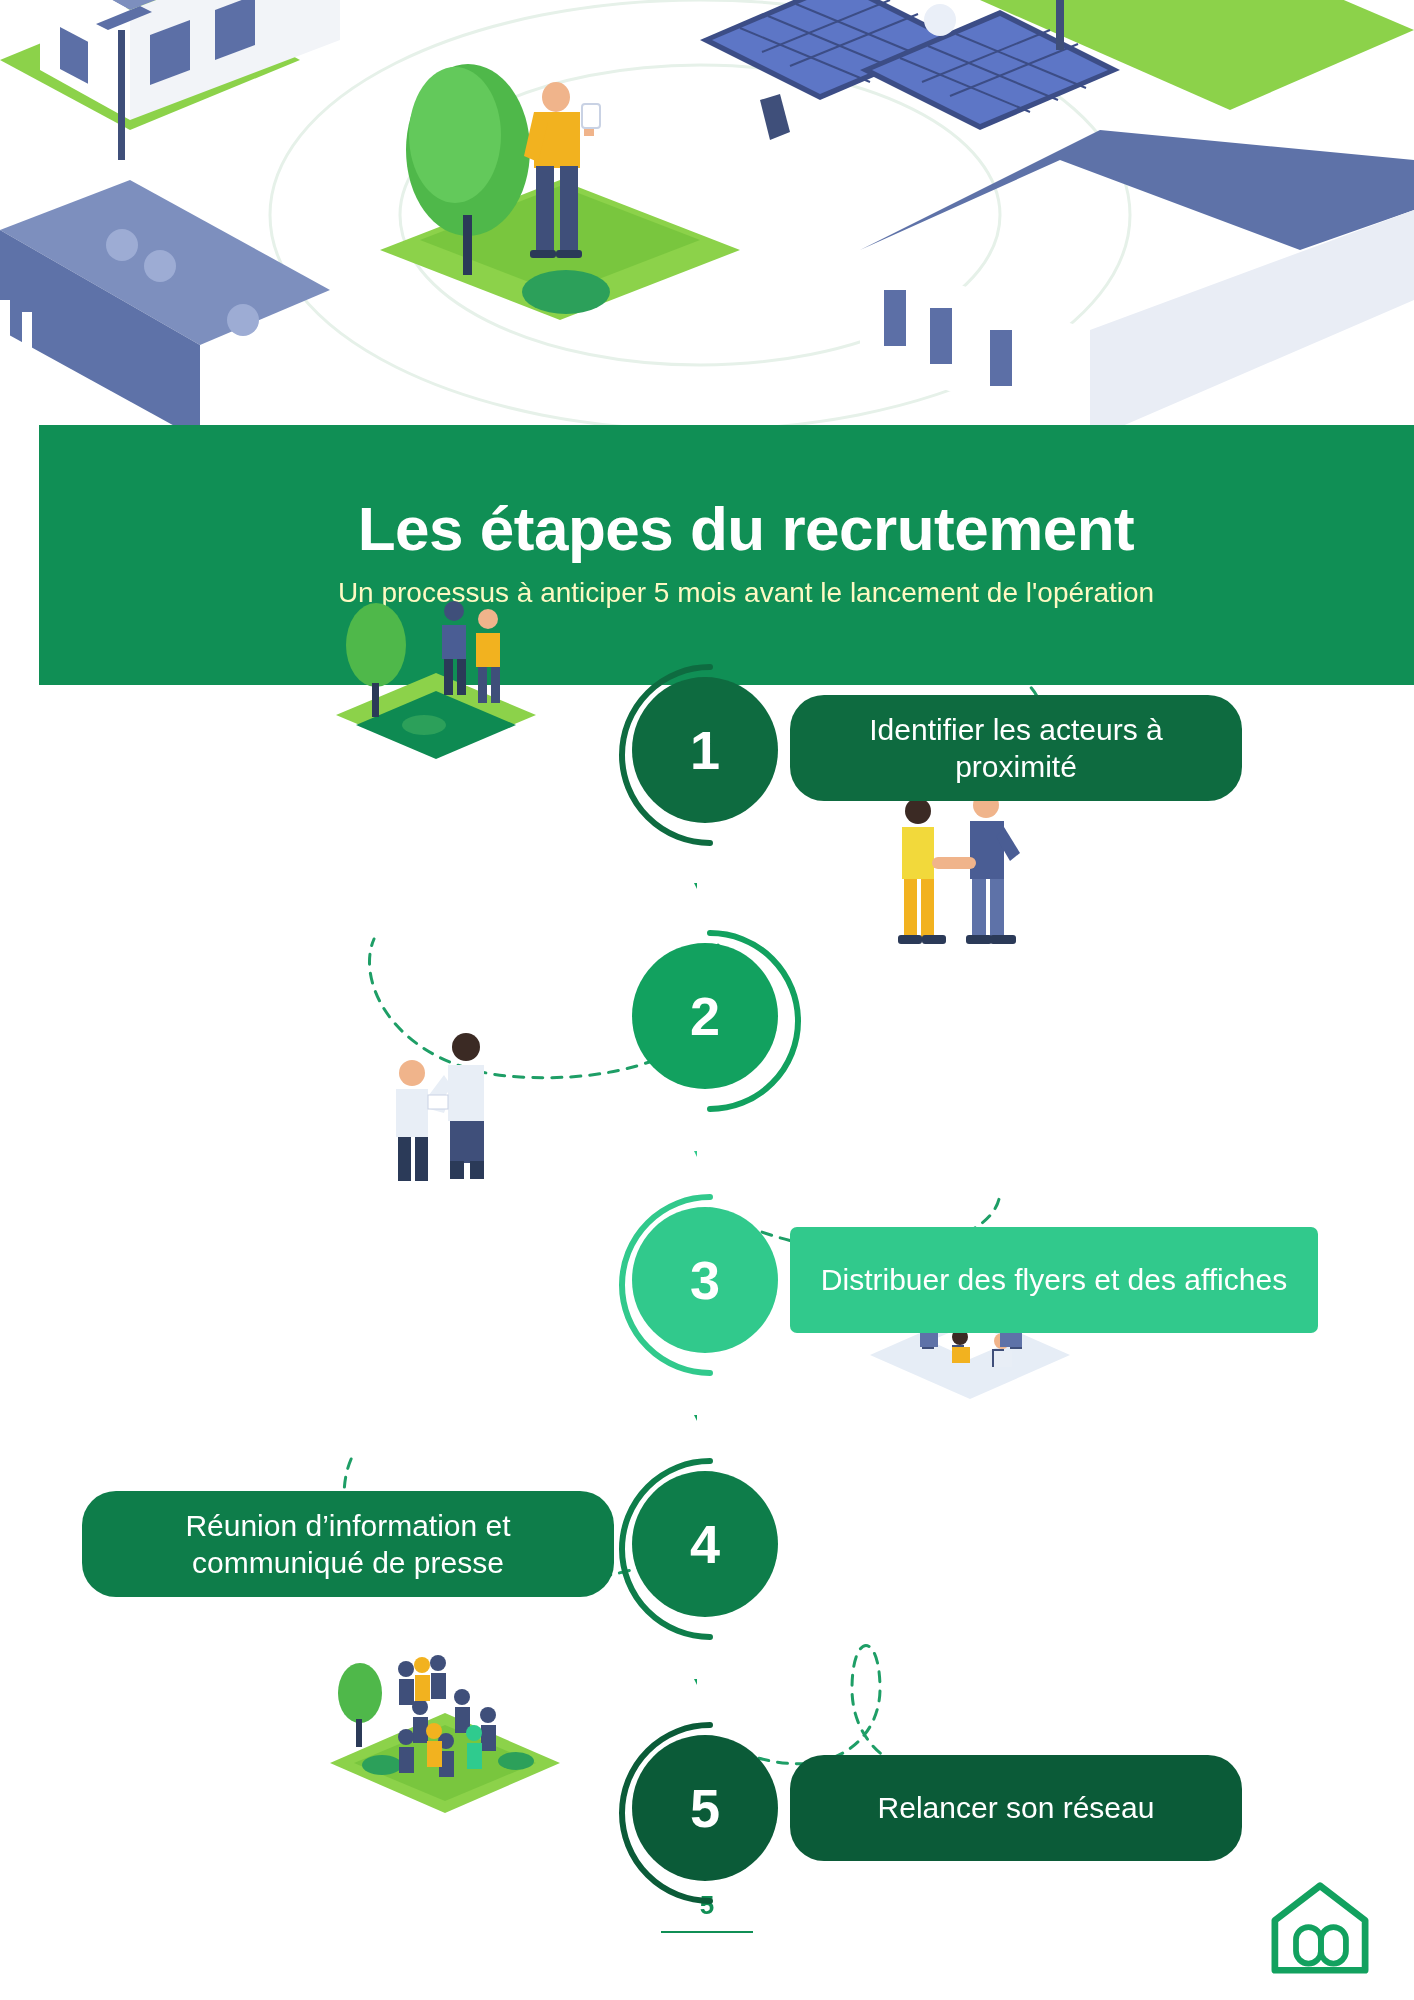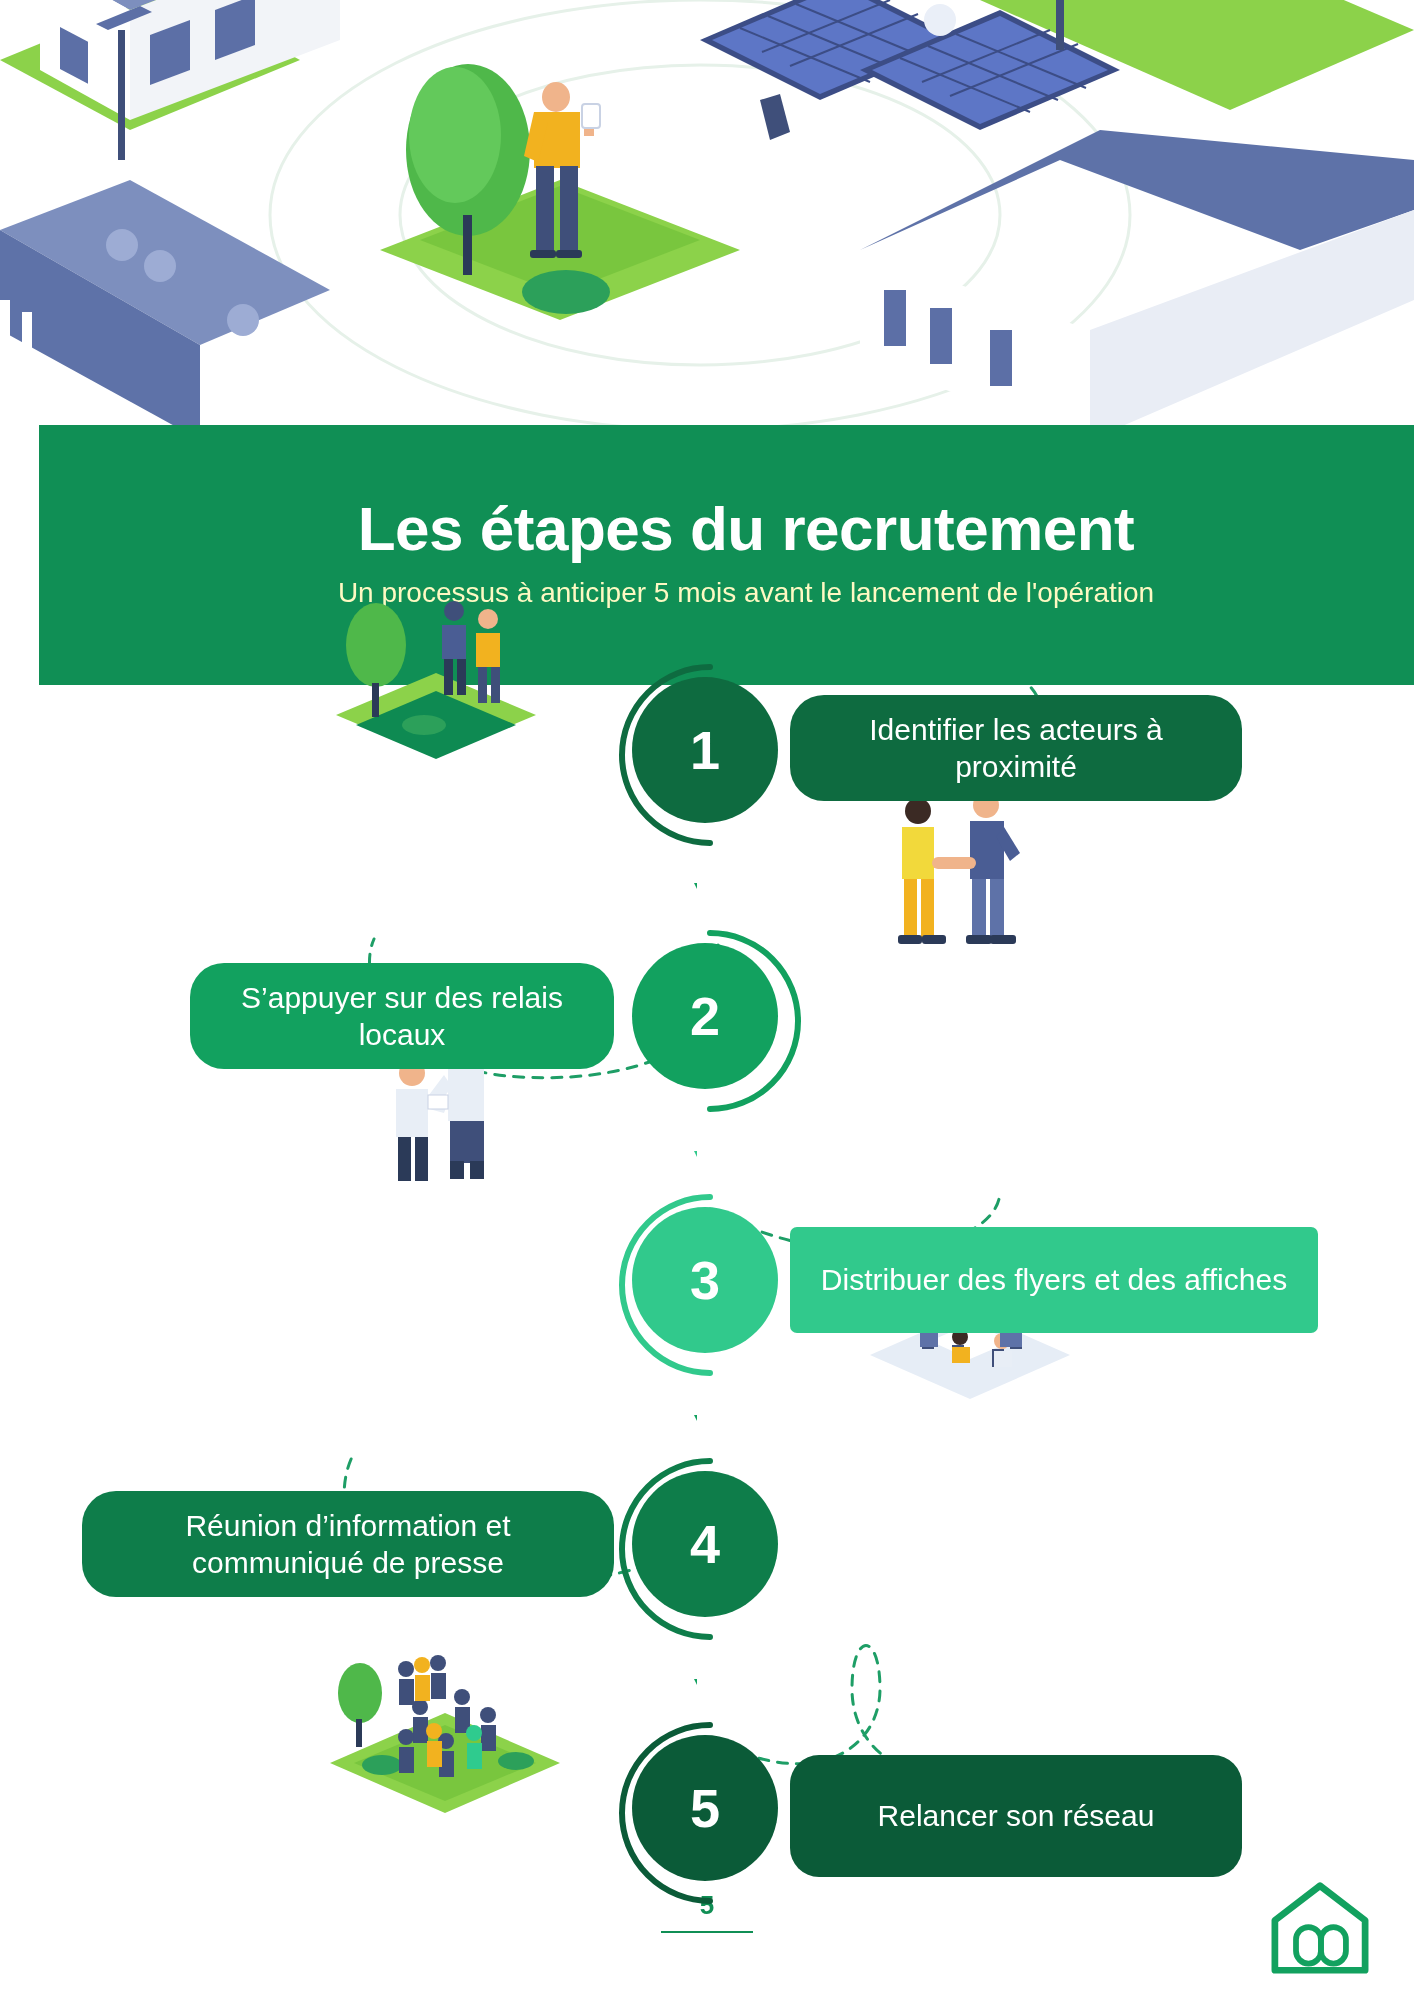--- a/index.html
+++ b/index.html
@@ -232,23 +232,20 @@
       <path d="M134 44 l16 26 l-10 8 l-14 -24z" fill="#4A5D94"></path>
     </g>
     <rect x="62" y="74" width="44" height="12" rx="6" fill="#F0B48B"></rect>
   </svg>
 
   <svg class="ring" style="left:612px;top:238px;" width="186" height="186" viewBox="0 0 186 186">
     <path d="M93 5 A88 88 0 1 1 93 181" fill="none" stroke="#12A15F" stroke-width="6" stroke-linecap="round"></path>
   </svg>
   <div class="node" style="left:632px;top:258px;background:#12A15F;">
     <span>2</span>
-  </div>
-  <div class="pill" style="left:190px;top:278px;width:424px;height:106px;background:#12A15F;">
-    <span>S’appuyer sur des relais locaux</span>
   </div>
   <svg class="arrow" style="left:692px;top:404px;height:84px;" width="24" height="84">
     <line x1="12" y1="0" x2="12" y2="66" stroke="#31C98C" stroke-width="6"></line>
     <polygon points="2,62 22,62 12,82" fill="#31C98C"></polygon>
   </svg>
 
   <svg width="160" height="160" style="position:absolute;left:370px;top:340px;" class="ill">
     <g>
       <circle cx="96" cy="22" r="14" fill="#3B2A24"></circle>
       <path d="M78 40 h36 v56 h-36z" fill="#E8EEF6"></path>
@@ -352,21 +349,21 @@
         <rect x="147" y="98" width="15" height="26"></rect>
     </g>
   </svg>
 
   <svg class="ring" style="left:612px;top:1030px;" width="186" height="186" viewBox="0 0 186 186">
     <path d="M93 5 A88 88 0 1 0 93 181" fill="none" stroke="#0B5B38" stroke-width="6" stroke-linecap="round"></path>
   </svg>
   <div class="node" style="left:632px;top:1050px;background:#0B5B38;">
     <span>5</span>
   </div>
-  <div class="pill" style="left:790px;top:1070px;width:452px;height:122px;background:#0B5B38;border-radius:29px;">
+  <div class="pill" style="left:790px;top:1070px;width:452px;height:106px;background:#0B5B38;">
     <span>Relancer son réseau</span>
   </div>
 </div>
 
 <div class="footer-page">
   <span class="num">5</span>
 </div>
 
 <svg class="logo" viewBox="0 0 110 100">
   <path d="M55 6 L102 42 V94 H8 V42 Z" fill="none" stroke="#12A15F" stroke-width="7" stroke-linejoin="round"></path>

